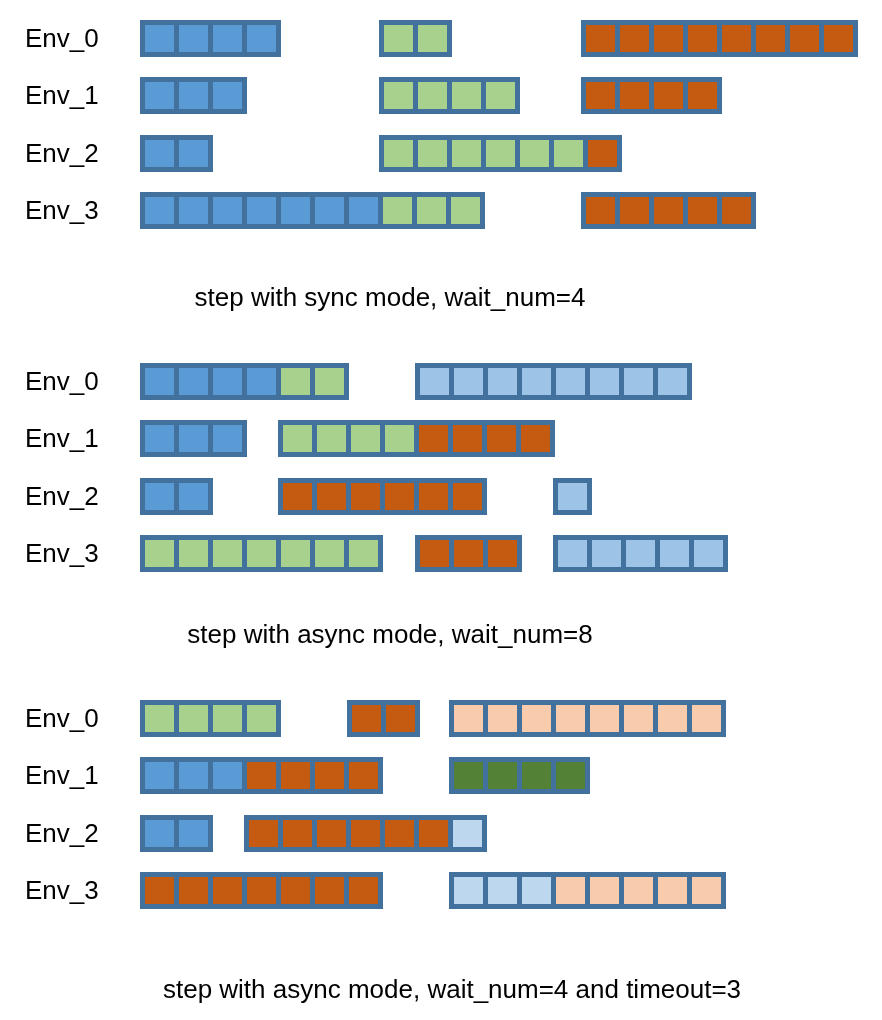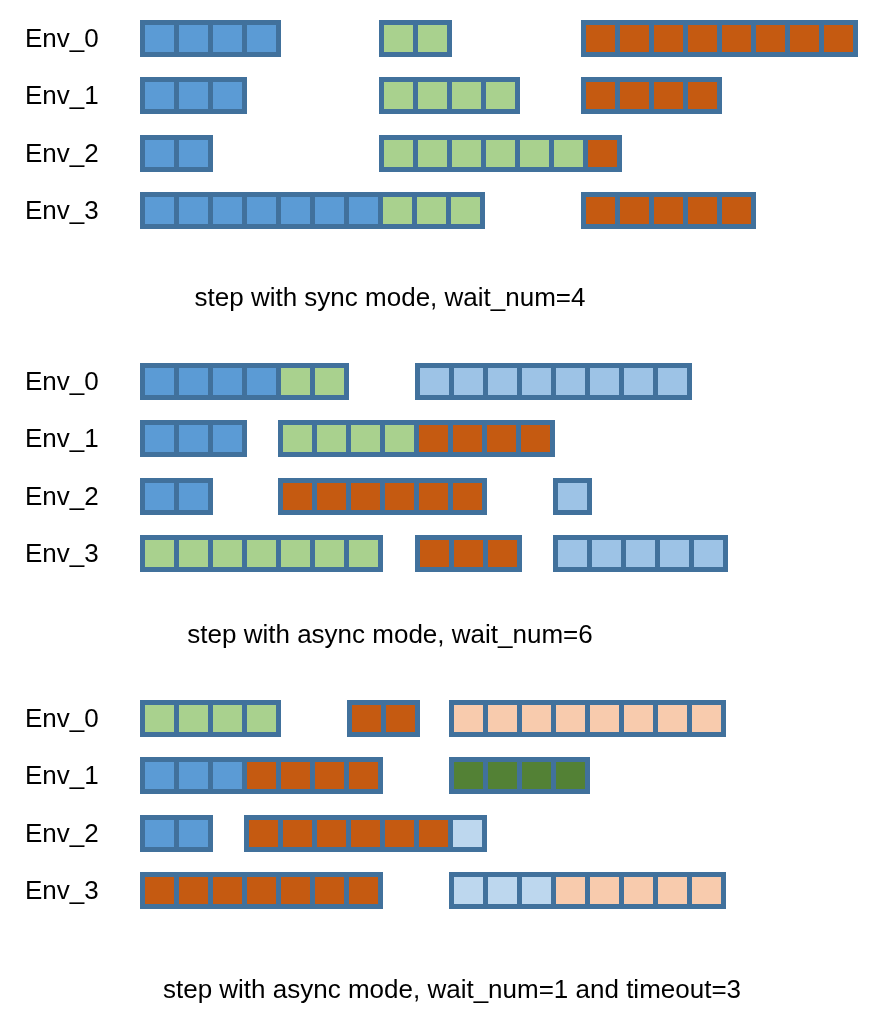--- a/index.html
+++ b/index.html
@@ -215,21 +215,21 @@
         <div class="cell" style="background: rgb(197, 90, 17);"></div>
       </div>
       <div class="bar" style="left: 553px; background: rgb(65, 113, 156);">
         <div class="cell" style="background: rgb(157, 195, 230);"></div>
         <div class="cell" style="background: rgb(157, 195, 230);"></div>
         <div class="cell" style="background: rgb(157, 195, 230);"></div>
         <div class="cell" style="background: rgb(157, 195, 230);"></div>
         <div class="cell" style="background: rgb(157, 195, 230);"></div>
       </div>
     </div>
-    <div class="caption" style="left: 390px; top: 619px;">step with async mode, wait_num=6</div>
+    <div class="caption" style="left: 390px; top: 619px;">step with async mode, wait_num=8</div>
     <div class="row" style="top: 700px;">
       <div class="env-label">Env_0</div>
       <div class="bar" style="left: 140px; background: rgb(65, 113, 156);">
         <div class="cell" style="background: rgb(169, 209, 142);"></div>
         <div class="cell" style="background: rgb(169, 209, 142);"></div>
         <div class="cell" style="background: rgb(169, 209, 142);"></div>
         <div class="cell" style="background: rgb(169, 209, 142);"></div>
       </div>
       <div class="bar" style="left: 347px; background: rgb(65, 113, 156);">
         <div class="cell" style="background: rgb(197, 90, 17);"></div>
@@ -295,14 +295,14 @@
         <div class="cell" style="background: rgb(189, 215, 238);"></div>
         <div class="cell" style="background: rgb(189, 215, 238);"></div>
         <div class="cell" style="background: rgb(189, 215, 238);"></div>
         <div class="cell" style="background: rgb(248, 203, 173);"></div>
         <div class="cell" style="background: rgb(248, 203, 173);"></div>
         <div class="cell" style="background: rgb(248, 203, 173);"></div>
         <div class="cell" style="background: rgb(248, 203, 173);"></div>
         <div class="cell" style="background: rgb(248, 203, 173);"></div>
       </div>
     </div>
-    <div class="caption" style="left: 452px; top: 974px;">step with async mode, wait_num=1 and timeout=3</div>
+    <div class="caption" style="left: 452px; top: 974px;">step with async mode, wait_num=4 and timeout=3</div>
   </div>
 
 </body></html>

